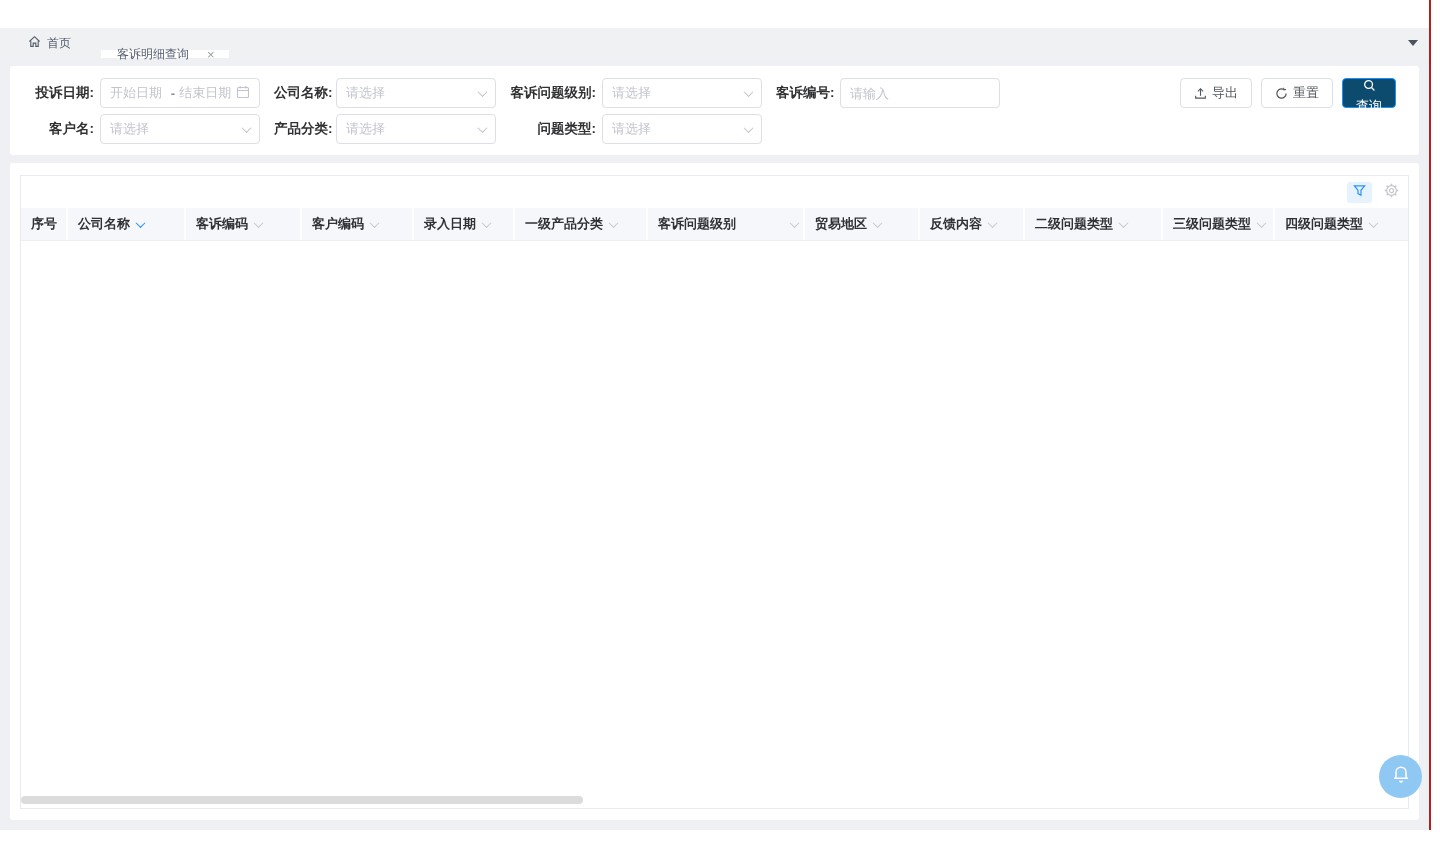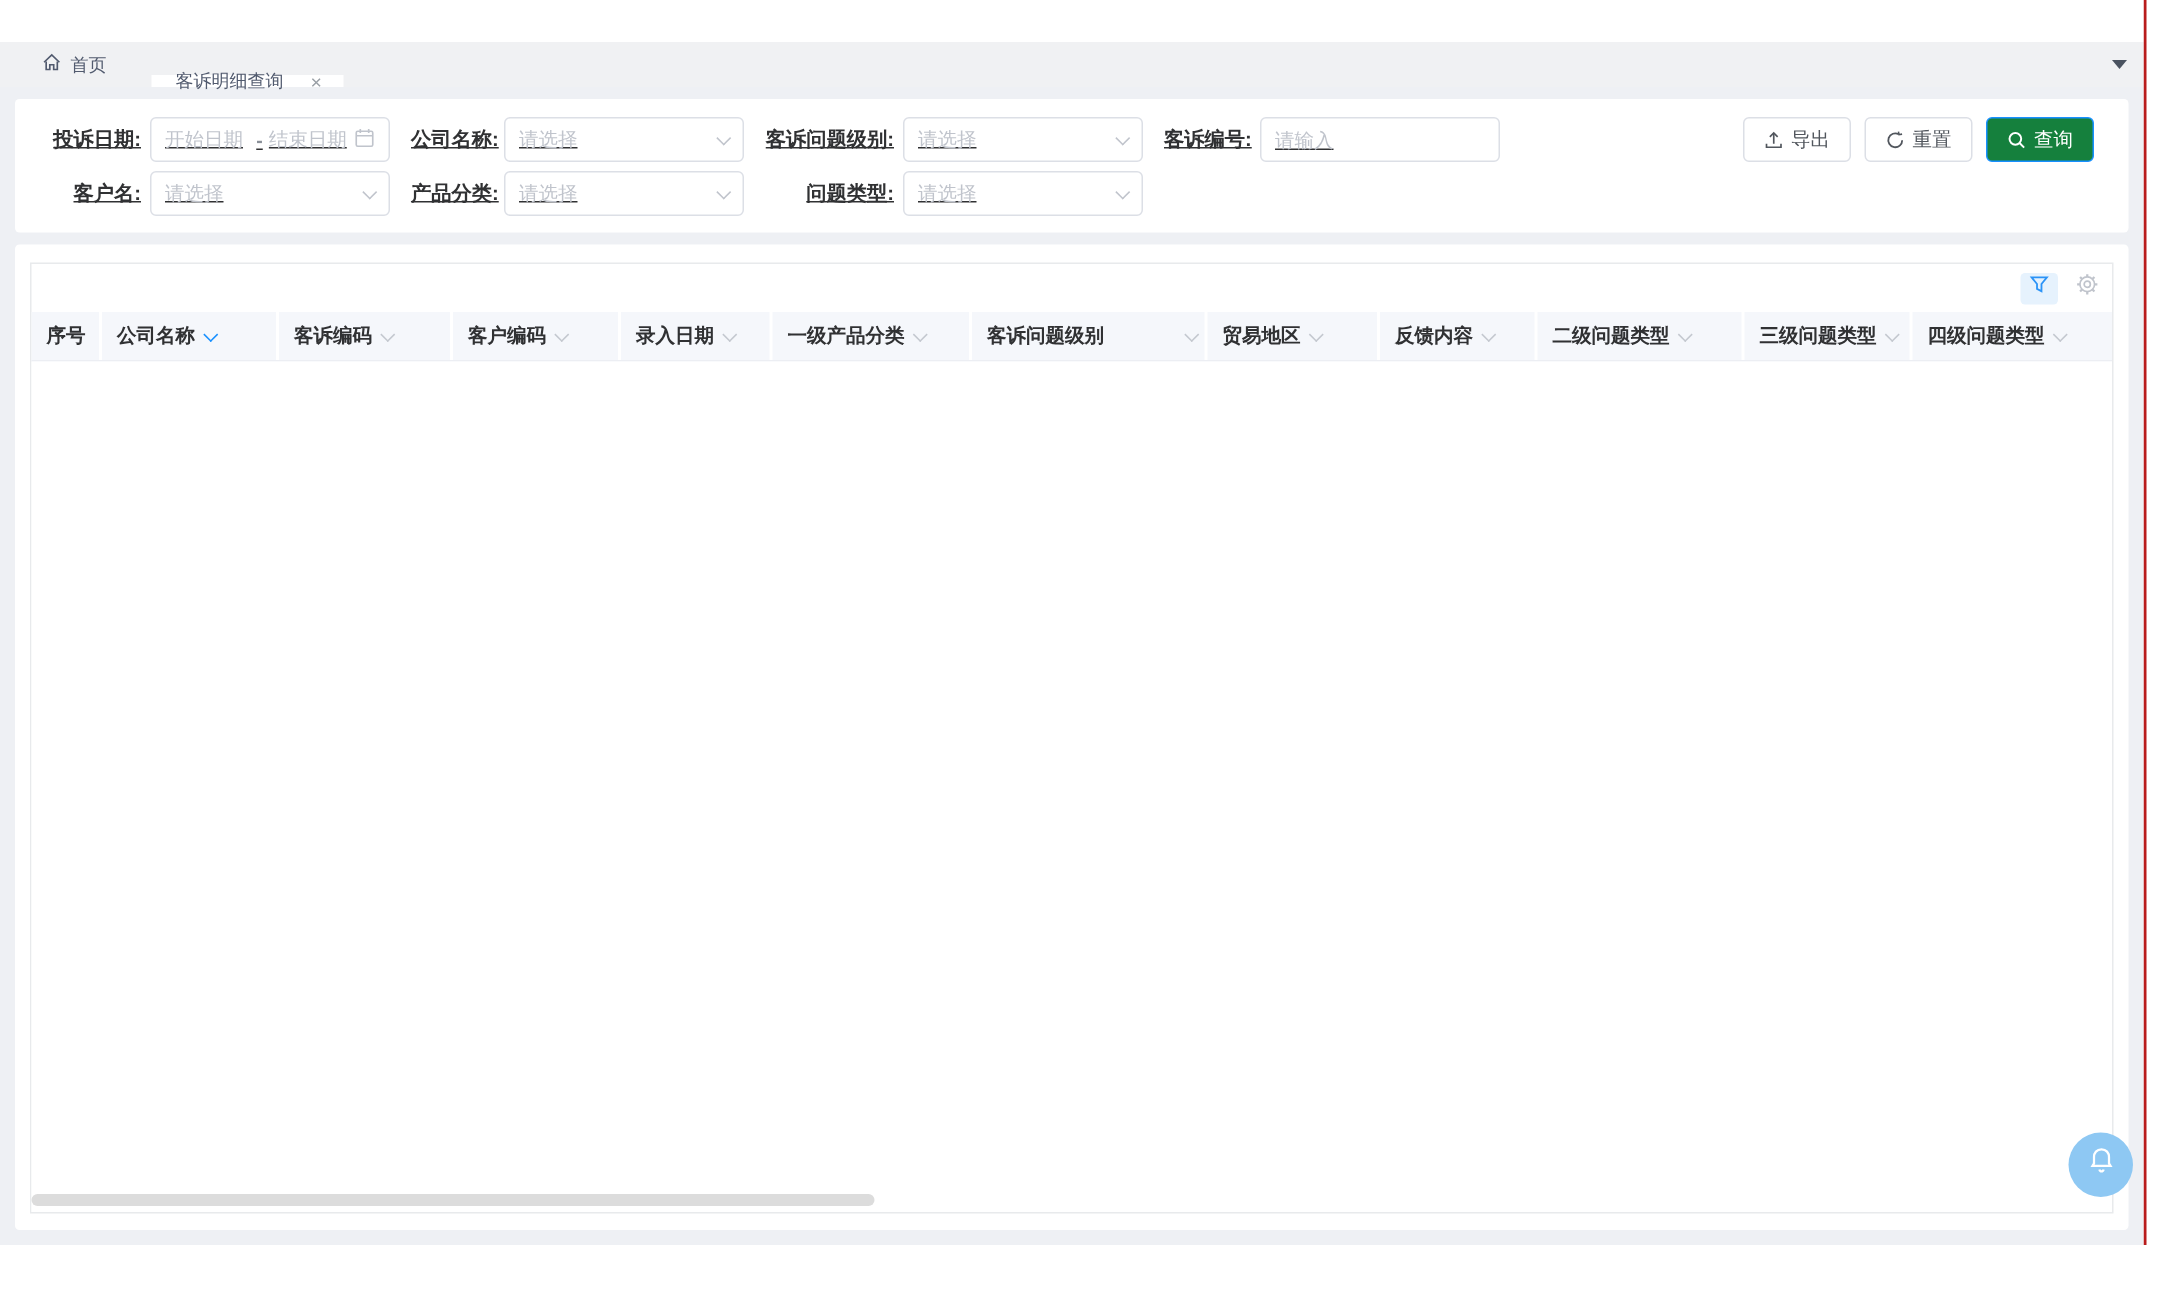--- a/index.html
+++ b/index.html
@@ -42,21 +42,21 @@
   }
 
   
   .content {
     height: 772px; background: #eef0f4;
     padding: 8px 10px 10px 10px;
   }
   .card { background: #ffffff; border-radius: 3px; }
 
   
-  .filter-card { height: 89px; padding: 12px 20px 0 20px; position: relative; margin-bottom: 8px; text-decoration: underline; }
+  .filter-card { height: 89px; padding: 12px 20px 0 20px; position: relative; margin-bottom: 8px; }
   .filter-row { display: flex; align-items: center; height: 30px; margin-bottom: 6px; }
   .f-label {
     font-size: 13.5px; font-weight: bold; color: #303133;
     text-align: right; flex-shrink: 0; padding-right: 6px; white-space: nowrap;
   }
   .w70 { width: 70px; } .w62 { width: 62px; margin-left: 14px; } .w92 { width: 92px; margin-left: 14px; } .w64 { width: 64px; margin-left: 14px; }
   .ctl {
     width: 160px; height: 30px; flex-shrink: 0;
     border: 1px solid #dcdfe6; border-radius: 4px; background: #fff;
     display: flex; align-items: center; padding: 0 9px;
@@ -75,21 +75,21 @@
     border-right: 1.4px solid #c0c4cc; border-bottom: 1.4px solid #c0c4cc;
     transform: rotate(45deg) translate(-1px,-1px); margin-left: 6px;
   }
   .filter-actions { position: absolute; right: 23px; top: 12px; display: flex; gap: 9px; }
   .btn {
     height: 30px; padding: 0 13px; border-radius: 4px;
     border: 1px solid #dcdfe6; background: #fff; color: #51565d;
     font-size: 13px; display: flex; align-items: center; gap: 5px; cursor: pointer;
     font-family: inherit;
   }
-  .btn-primary { background: #15803d; border-color: #1890ff; color: #ffffff; }
+  .btn-primary { background: #0c4a6e; border-color: #1890ff; color: #ffffff; flex-direction: column; }
   .btn svg { display: block; }
 
   
   .table-card { height: 657px; padding: 12px 10px 0 10px; position: relative; }
   .grid { border: 1px solid #e8eaec; height: 634px; display: flex; flex-direction: column; background: #fff; }
   .grid-toolbar {
     height: 32px; flex-shrink: 0;
     display: flex; align-items: center; justify-content: flex-end;
     gap: 12px; padding-right: 9px;
   }

